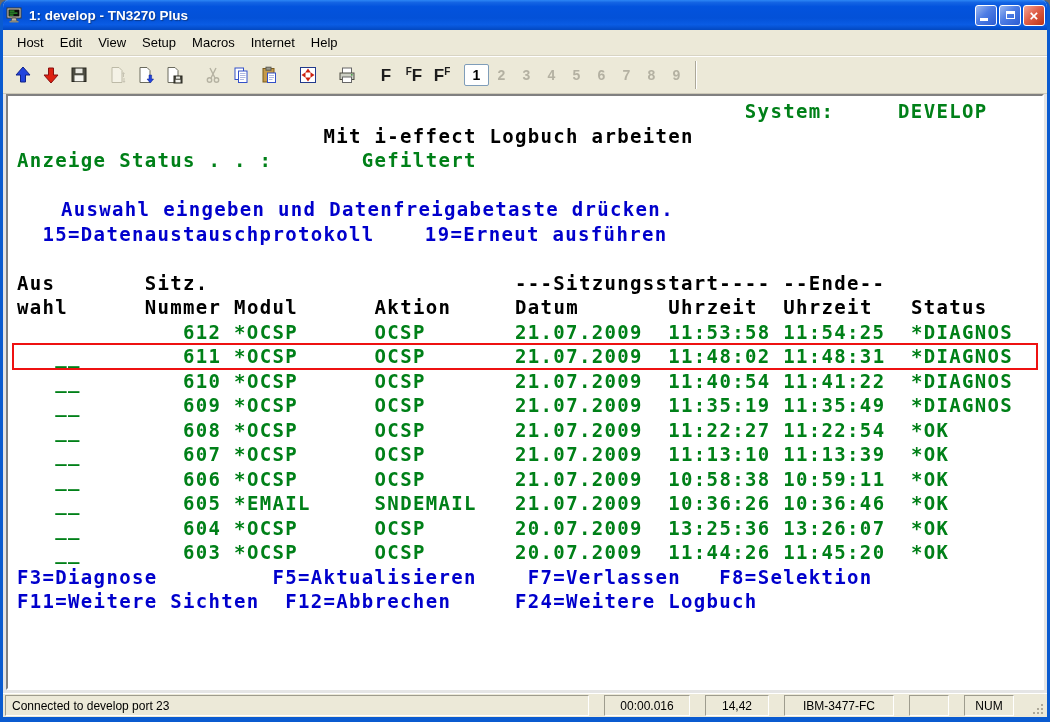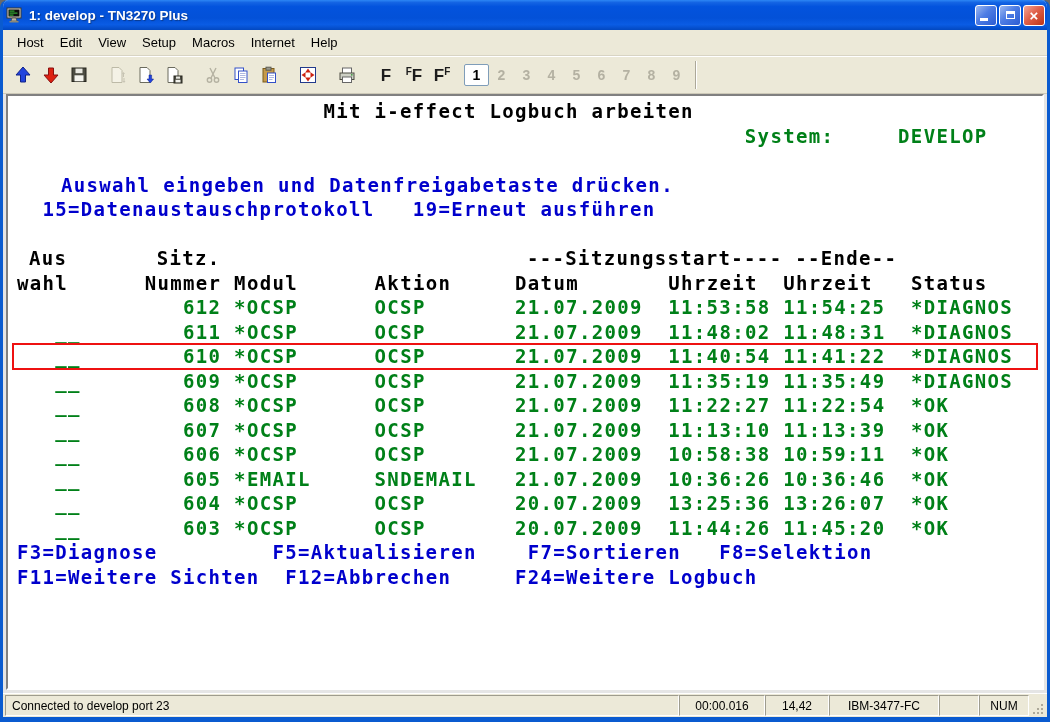--- a/index.html
+++ b/index.html
@@ -76,21 +76,21 @@
   }
   
   .statusbar{
     height:24px;flex:0 0 24px;display:flex;align-items:stretch;
     background:#ece9d8;padding:1px 2px 1px 2px;border-top:1px solid #fff;
     font-size:12px;color:#000;
   }
   .sp{
     border:1px solid;border-color:#9e9c8e #ffffff #ffffff #9e9c8e;
     display:flex;align-items:center;justify-content:center;
-    margin-right:0;white-space:nowrap;overflow:hidden;
+    margin-right:15px;white-space:nowrap;overflow:hidden;
   }
   .sp.conn{flex:1 1 auto;justify-content:flex-start;padding-left:6px;}
   .sp.timer{flex:0 0 86px;}
   .sp.cur{flex:0 0 64px;}
   .sp.term{flex:0 0 110px;}
   .sp.blank{flex:0 0 40px;}
   .sp.num{flex:0 0 50px;}
   .grip{flex:0 0 16px;display:flex;align-items:flex-end;justify-content:flex-end;border:none;}
 </style>
 </head>
@@ -237,39 +237,40 @@
         <span class="sess">6</span>
         <span class="sess">7</span>
         <span class="sess">8</span>
         <span class="sess">9</span>
       </span>
     <span class="tb-sep"></span>
   </div>
 
   <div class="terminal">
     <div id="termlines">
+        <pre class="t-line">                                                         <span style="color: rgb(0, 128, 24);">System:</span>     <span style="color: rgb(0, 128, 24);">DEVELOP</span></pre>
         <pre class="t-line">                        <span style="color: rgb(0, 0, 0);">Mit i-effect Logbuch arbeiten</span></pre>
-        <pre class="t-line">                                                         <span style="color: rgb(0, 128, 24);">System:</span>     <span style="color: rgb(0, 128, 24);">DEVELOP</span></pre>
+        <pre class="t-line"><span style="color: rgb(0, 128, 24);">Anzeige Status . . :</span>       <span style="color: rgb(0, 128, 24);">Gefiltert</span></pre>
         <pre class="t-line"> </pre>
         <pre class="t-line"><span style="color: rgb(0, 0, 204); margin-left: 44px;">Auswahl eingeben und Datenfreigabetaste drücken.</span></pre>
-        <pre class="t-line">  <span style="color: rgb(0, 0, 204);">15=Datenaustauschprotokoll</span>   <span style="color: rgb(0, 0, 204);">19=Erneut ausführen</span></pre>
+        <pre class="t-line">  <span style="color: rgb(0, 0, 204);">15=Datenaustauschprotokoll</span>   <span style="color: rgb(0, 0, 204); margin-left: 12px;">19=Erneut ausführen</span></pre>
         <pre class="t-line"> </pre>
-        <pre class="t-line"><span style="color: rgb(0, 0, 0); margin-left: 12px;">Aus</span>       <span style="color: rgb(0, 0, 0);">Sitz.</span>                        <span style="color: rgb(0, 0, 0);">---Sitzungsstart----</span> <span style="color: rgb(0, 0, 0);">--Ende--</span></pre>
+        <pre class="t-line"><span style="color: rgb(0, 0, 0);">Aus</span>       <span style="color: rgb(0, 0, 0);">Sitz.</span>                        <span style="color: rgb(0, 0, 0);">---Sitzungsstart----</span> <span style="color: rgb(0, 0, 0);">--Ende--</span></pre>
         <pre class="t-line"><span style="color: rgb(0, 0, 0);">wahl</span>      <span style="color: rgb(0, 0, 0);">Nummer</span> <span style="color: rgb(0, 0, 0);">Modul</span>      <span style="color: rgb(0, 0, 0);">Aktion</span>     <span style="color: rgb(0, 0, 0);">Datum</span>       <span style="color: rgb(0, 0, 0);">Uhrzeit</span>  <span style="color: rgb(0, 0, 0);">Uhrzeit</span>   <span style="color: rgb(0, 0, 0);">Status</span></pre>
         <pre class="t-line">             <span style="color: rgb(0, 128, 24);">612</span> <span style="color: rgb(0, 128, 24);">*OCSP</span>      <span style="color: rgb(0, 128, 24);">OCSP</span>       <span style="color: rgb(0, 128, 24);">21.07.2009</span>  <span style="color: rgb(0, 128, 24);">11:53:58</span> <span style="color: rgb(0, 128, 24);">11:54:25</span>  <span style="color: rgb(0, 128, 24);">*DIAGNOS</span></pre>
         <pre class="t-line">   <span style="color: rgb(0, 128, 24);">__</span>        <span style="color: rgb(0, 128, 24);">611</span> <span style="color: rgb(0, 128, 24);">*OCSP</span>      <span style="color: rgb(0, 128, 24);">OCSP</span>       <span style="color: rgb(0, 128, 24);">21.07.2009</span>  <span style="color: rgb(0, 128, 24);">11:48:02</span> <span style="color: rgb(0, 128, 24);">11:48:31</span>  <span style="color: rgb(0, 128, 24);">*DIAGNOS</span></pre>
         <pre class="t-line">   <span style="color: rgb(0, 128, 24);">__</span>        <span style="color: rgb(0, 128, 24);">610</span> <span style="color: rgb(0, 128, 24);">*OCSP</span>      <span style="color: rgb(0, 128, 24);">OCSP</span>       <span style="color: rgb(0, 128, 24);">21.07.2009</span>  <span style="color: rgb(0, 128, 24);">11:40:54</span> <span style="color: rgb(0, 128, 24);">11:41:22</span>  <span style="color: rgb(0, 128, 24);">*DIAGNOS</span></pre>
         <pre class="t-line">   <span style="color: rgb(0, 128, 24);">__</span>        <span style="color: rgb(0, 128, 24);">609</span> <span style="color: rgb(0, 128, 24);">*OCSP</span>      <span style="color: rgb(0, 128, 24);">OCSP</span>       <span style="color: rgb(0, 128, 24);">21.07.2009</span>  <span style="color: rgb(0, 128, 24);">11:35:19</span> <span style="color: rgb(0, 128, 24);">11:35:49</span>  <span style="color: rgb(0, 128, 24);">*DIAGNOS</span></pre>
         <pre class="t-line">   <span style="color: rgb(0, 128, 24);">__</span>        <span style="color: rgb(0, 128, 24);">608</span> <span style="color: rgb(0, 128, 24);">*OCSP</span>      <span style="color: rgb(0, 128, 24);">OCSP</span>       <span style="color: rgb(0, 128, 24);">21.07.2009</span>  <span style="color: rgb(0, 128, 24);">11:22:27</span> <span style="color: rgb(0, 128, 24);">11:22:54</span>  <span style="color: rgb(0, 128, 24);">*OK</span></pre>
         <pre class="t-line">   <span style="color: rgb(0, 128, 24);">__</span>        <span style="color: rgb(0, 128, 24);">607</span> <span style="color: rgb(0, 128, 24);">*OCSP</span>      <span style="color: rgb(0, 128, 24);">OCSP</span>       <span style="color: rgb(0, 128, 24);">21.07.2009</span>  <span style="color: rgb(0, 128, 24);">11:13:10</span> <span style="color: rgb(0, 128, 24);">11:13:39</span>  <span style="color: rgb(0, 128, 24);">*OK</span></pre>
         <pre class="t-line">   <span style="color: rgb(0, 128, 24);">__</span>        <span style="color: rgb(0, 128, 24);">606</span> <span style="color: rgb(0, 128, 24);">*OCSP</span>      <span style="color: rgb(0, 128, 24);">OCSP</span>       <span style="color: rgb(0, 128, 24);">21.07.2009</span>  <span style="color: rgb(0, 128, 24);">10:58:38</span> <span style="color: rgb(0, 128, 24);">10:59:11</span>  <span style="color: rgb(0, 128, 24);">*OK</span></pre>
         <pre class="t-line">   <span style="color: rgb(0, 128, 24);">__</span>        <span style="color: rgb(0, 128, 24);">605</span> <span style="color: rgb(0, 128, 24);">*EMAIL</span>     <span style="color: rgb(0, 128, 24);">SNDEMAIL</span>   <span style="color: rgb(0, 128, 24);">21.07.2009</span>  <span style="color: rgb(0, 128, 24);">10:36:26</span> <span style="color: rgb(0, 128, 24);">10:36:46</span>  <span style="color: rgb(0, 128, 24);">*OK</span></pre>
         <pre class="t-line">   <span style="color: rgb(0, 128, 24);">__</span>        <span style="color: rgb(0, 128, 24);">604</span> <span style="color: rgb(0, 128, 24);">*OCSP</span>      <span style="color: rgb(0, 128, 24);">OCSP</span>       <span style="color: rgb(0, 128, 24);">20.07.2009</span>  <span style="color: rgb(0, 128, 24);">13:25:36</span> <span style="color: rgb(0, 128, 24);">13:26:07</span>  <span style="color: rgb(0, 128, 24);">*OK</span></pre>
         <pre class="t-line">   <span style="color: rgb(0, 128, 24);">__</span>        <span style="color: rgb(0, 128, 24);">603</span> <span style="color: rgb(0, 128, 24);">*OCSP</span>      <span style="color: rgb(0, 128, 24);">OCSP</span>       <span style="color: rgb(0, 128, 24);">20.07.2009</span>  <span style="color: rgb(0, 128, 24);">11:44:26</span> <span style="color: rgb(0, 128, 24);">11:45:20</span>  <span style="color: rgb(0, 128, 24);">*OK</span></pre>
-        <pre class="t-line"><span style="color: rgb(0, 0, 204);">F3=Diagnose</span>         <span style="color: rgb(0, 0, 204);">F5=Aktualisieren</span>    <span style="color: rgb(0, 0, 204);">F7=Sortieren</span>   <span style="color: rgb(0, 0, 204); text-align: center;">F8=Selektion</span></pre>
+        <pre class="t-line"><span style="color: rgb(0, 0, 204);">F3=Diagnose</span>         <span style="color: rgb(0, 0, 204);">F5=Aktualisieren</span>    <span style="color: rgb(0, 0, 204);">F7=Verlassen</span>   <span style="color: rgb(0, 0, 204); text-align: center;">F8=Selektion</span></pre>
         <pre class="t-line"><span style="color: rgb(0, 0, 204);">F11=Weitere Sichten</span>  <span style="color: rgb(0, 0, 204);">F12=Abbrechen</span>     <span style="color: rgb(0, 0, 204);">F24=Weitere Logbuch</span></pre>
         <pre class="t-line"> </pre>
       </div>
     <div class="row-highlight" style="top: 247px; border-color: rgb(238, 17, 17);"></div>
   </div>
 
   <div class="statusbar">
     <span class="sp conn">Connected to develop port 23</span>
     <span class="sp timer">00:00.016</span>
     <span class="sp cur">14,42</span>

